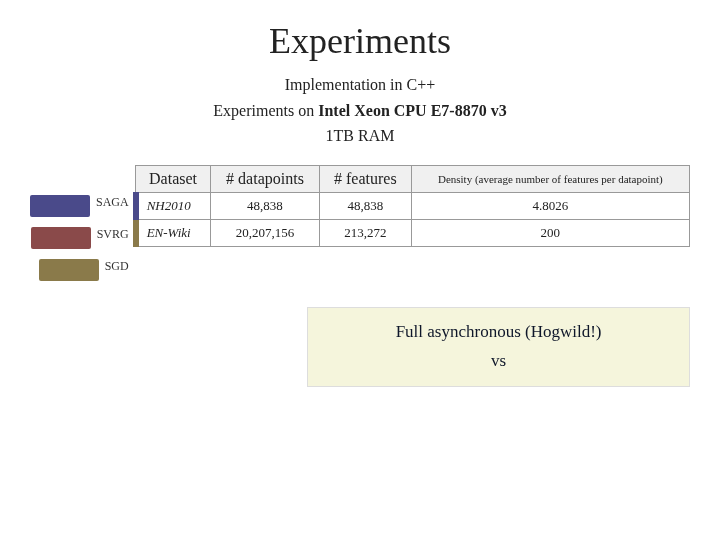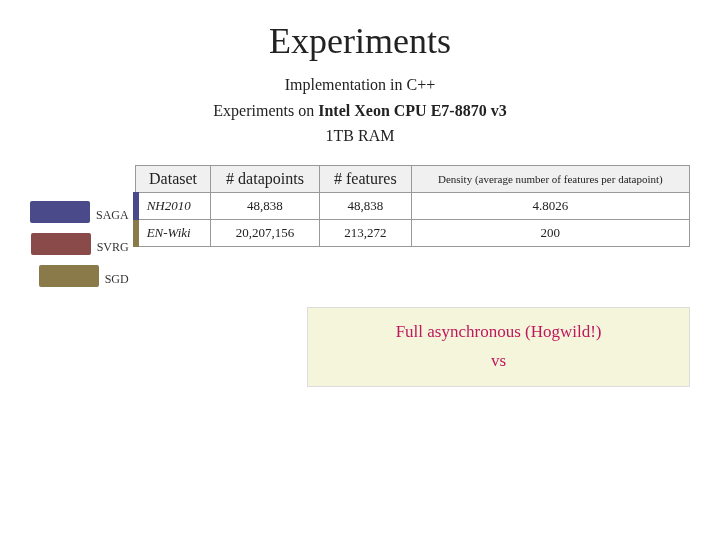--- a/index.html
+++ b/index.html
@@ -43,21 +43,21 @@
       flex-direction: column;
       justify-content: space-around;
       padding: 30px 4px 4px 0;
       gap: 4px;
       min-width: 90px;
       align-items: flex-end;
     }
 
     .legend-item {
       display: flex;
-      align-items: flex-end;
+      align-items: flex-start;
       gap: 6px;
       height: 28px;
     }
 
     .legend-box {
       width: 60px;
       height: 22px;
       border-radius: 2px;
     }
 
@@ -108,21 +108,21 @@
       font-style: italic;
     }
 
     .footer-box {
       margin-top: 10px;
       background: #f5f5dc;
       border: 1px solid #ddd;
       text-align: center;
       padding: 10px 30px;
       font-size: 17px;
-      color: #be185d;
+      color: #0f172a;
       line-height: 1.7;
       align-self: flex-end;
       margin-left: auto;
       width: 58%;
     }
 
     .bottom-section {
       width: 100%;
       display: flex;
       flex-direction: row;

